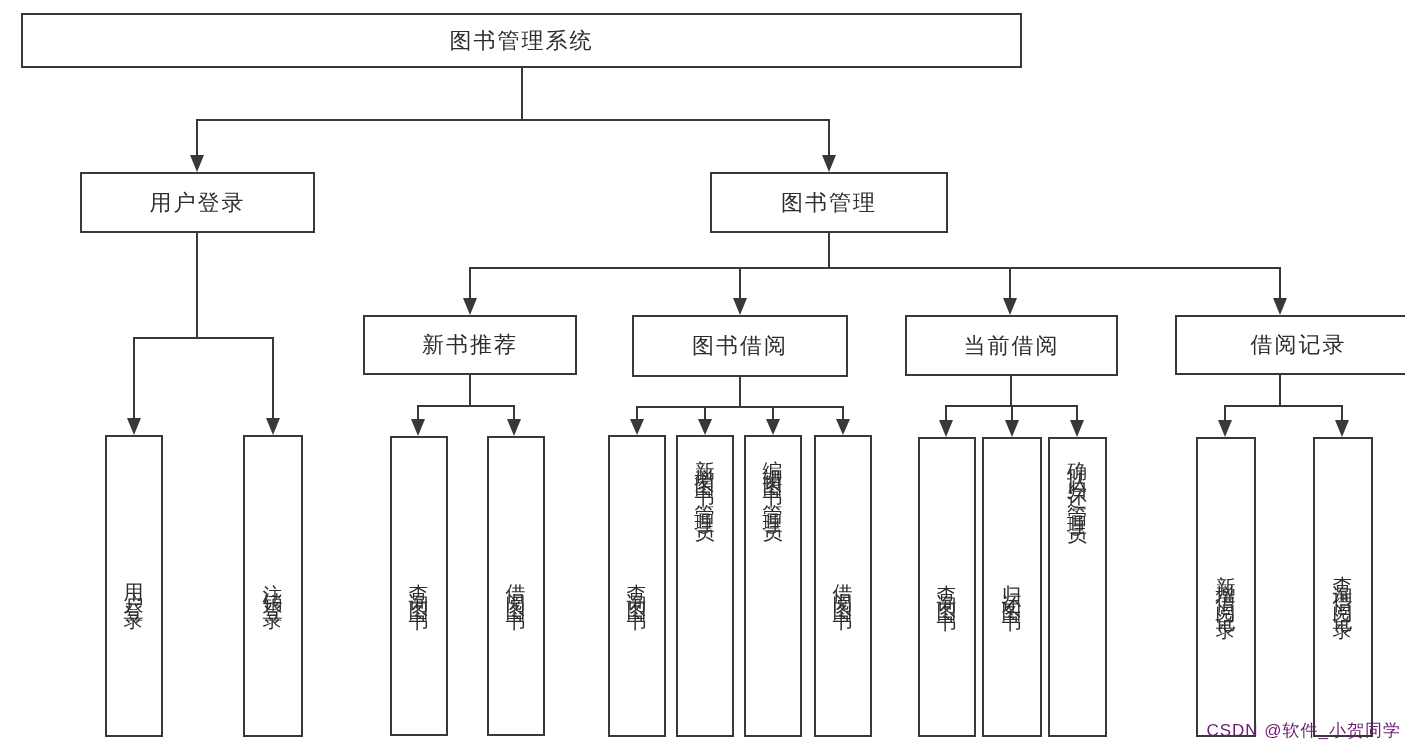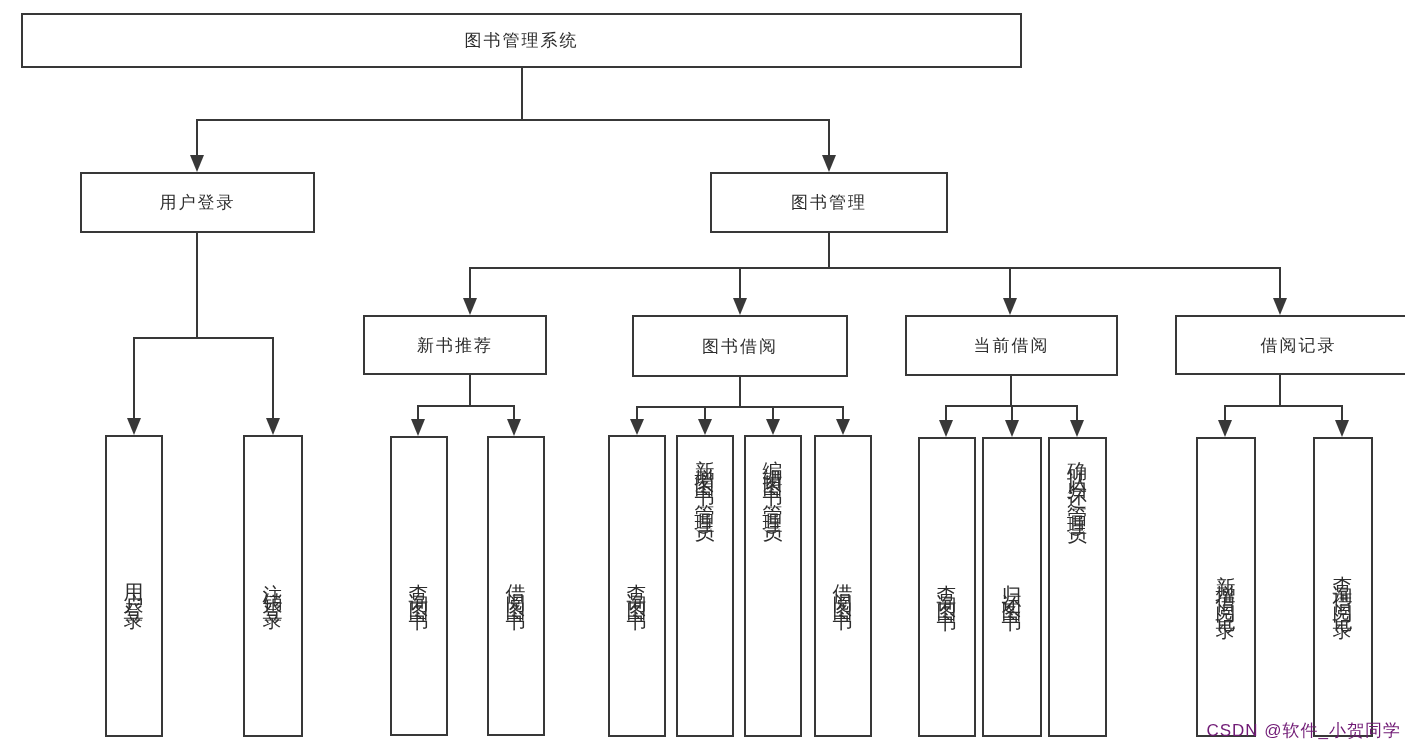--- a/index.html
+++ b/index.html
@@ -22,21 +22,21 @@
     box-sizing: border-box;
     border: 2px solid #383838;
     background: #ffffff;
     color: #2d2d2d;
     display: flex;
     align-items: center;
     justify-content: center;
     z-index: 1;
   }
   .node.h {
-    font-size: 17px;
+    font-size: 22px;
     letter-spacing: 2px;
   }
   .node.v {
     writing-mode: vertical-rl;
     font-size: 20px;
     letter-spacing: 9px;
     line-height: 1;
   }
   .node.v.top {
     justify-content: flex-start;
@@ -122,21 +122,21 @@
       <polygon points="1218,420 1232,420 1225,437"></polygon>
       <polygon points="1335,420 1349,420 1342,437"></polygon>
     </g>
   </svg>
 
   <div class="node h" style="left:21px; top:13px; width:1001px; height:55px;">图书管理系统</div>
 
   <div class="node h" style="left:80px; top:172px; width:235px; height:61px;">用户登录</div>
   <div class="node h" style="left:710px; top:172px; width:238px; height:61px;">图书管理</div>
 
-  <div class="node h" style="left:363px; top:315px; width:184px; height:60px;">新书推荐</div>
+  <div class="node h" style="left:363px; top:315px; width:214px; height:60px;">新书推荐</div>
   <div class="node h" style="left:905px; top:315px; width:213px; height:61px;">当前借阅</div>
   <div class="node h" style="left:632px; top:315px; width:216px; height:62px;">图书借阅</div>
   <div class="node h" style="left:1175px; top:315px; width:247px; height:60px;">借阅记录</div>
 
   <div class="node v" style="left:105px; top:435px; width:58px; height:302px;">用户登录</div>
   <div class="node v" style="left:243px; top:435px; width:60px; height:302px;">注销登录</div>
 
   <div class="node v" style="left:390px; top:436px; width:58px; height:300px;">查询图书</div>
   <div class="node v" style="left:487px; top:436px; width:58px; height:300px;">借阅图书</div>
 

